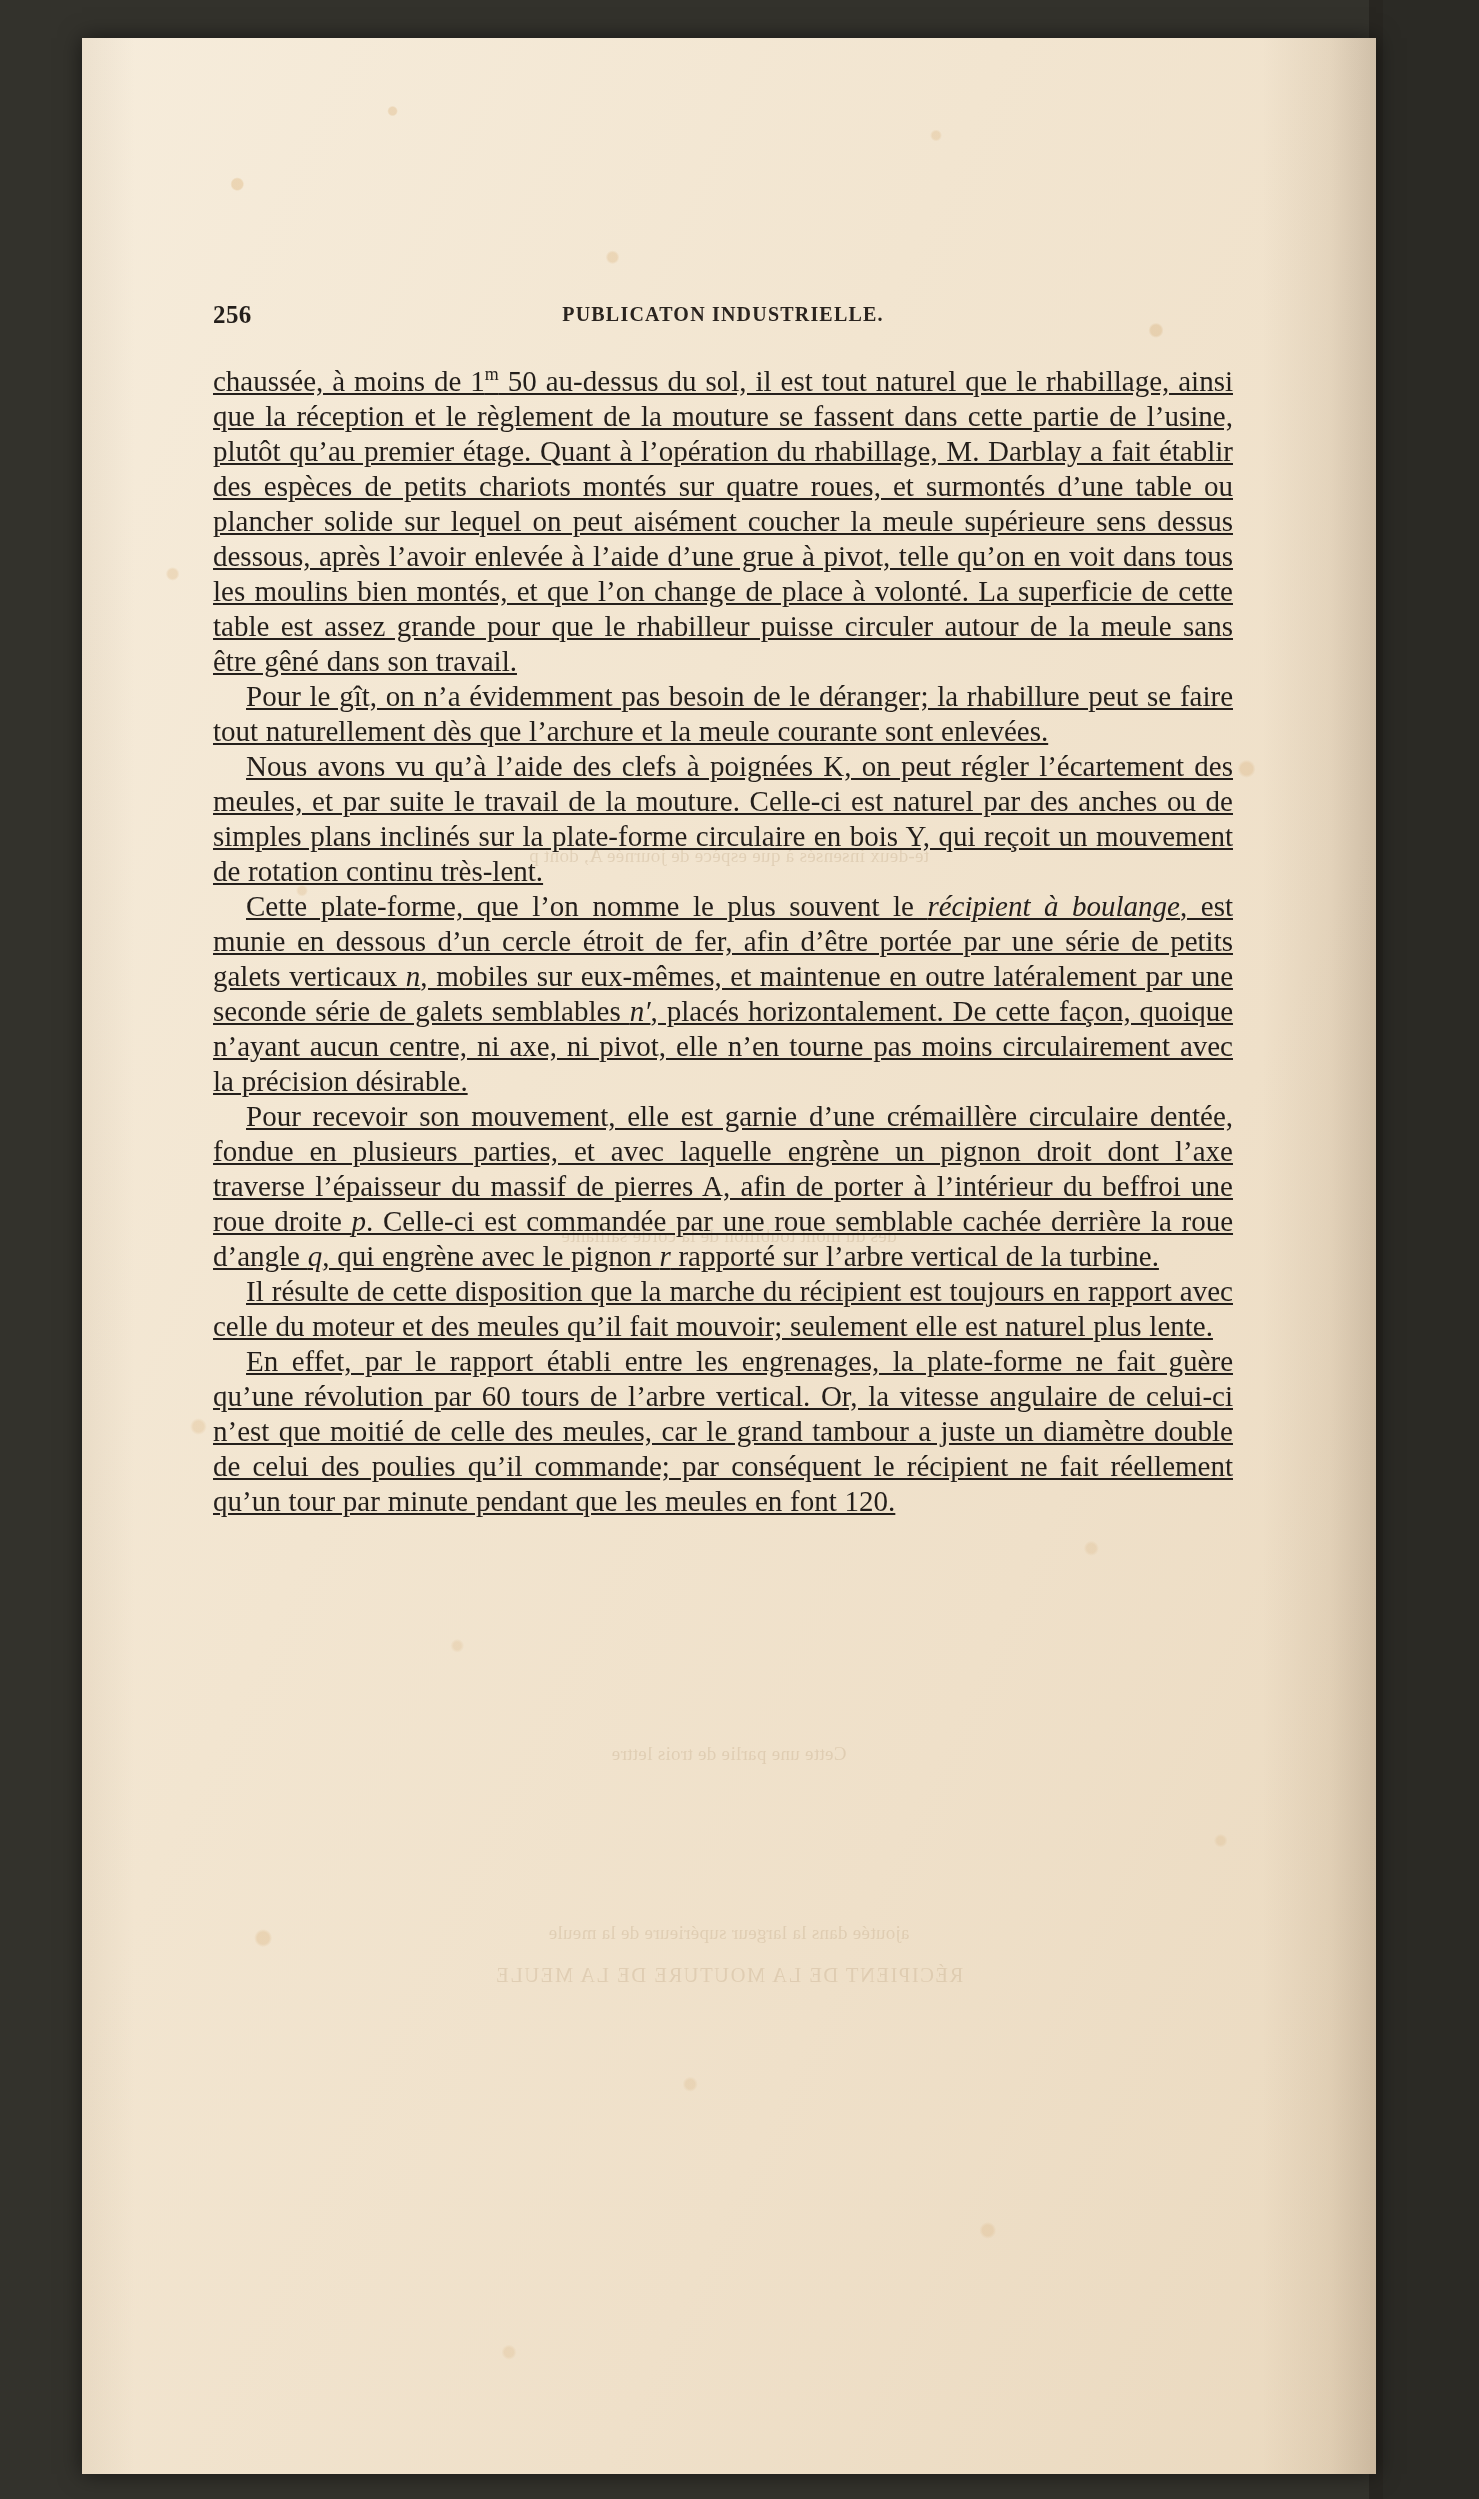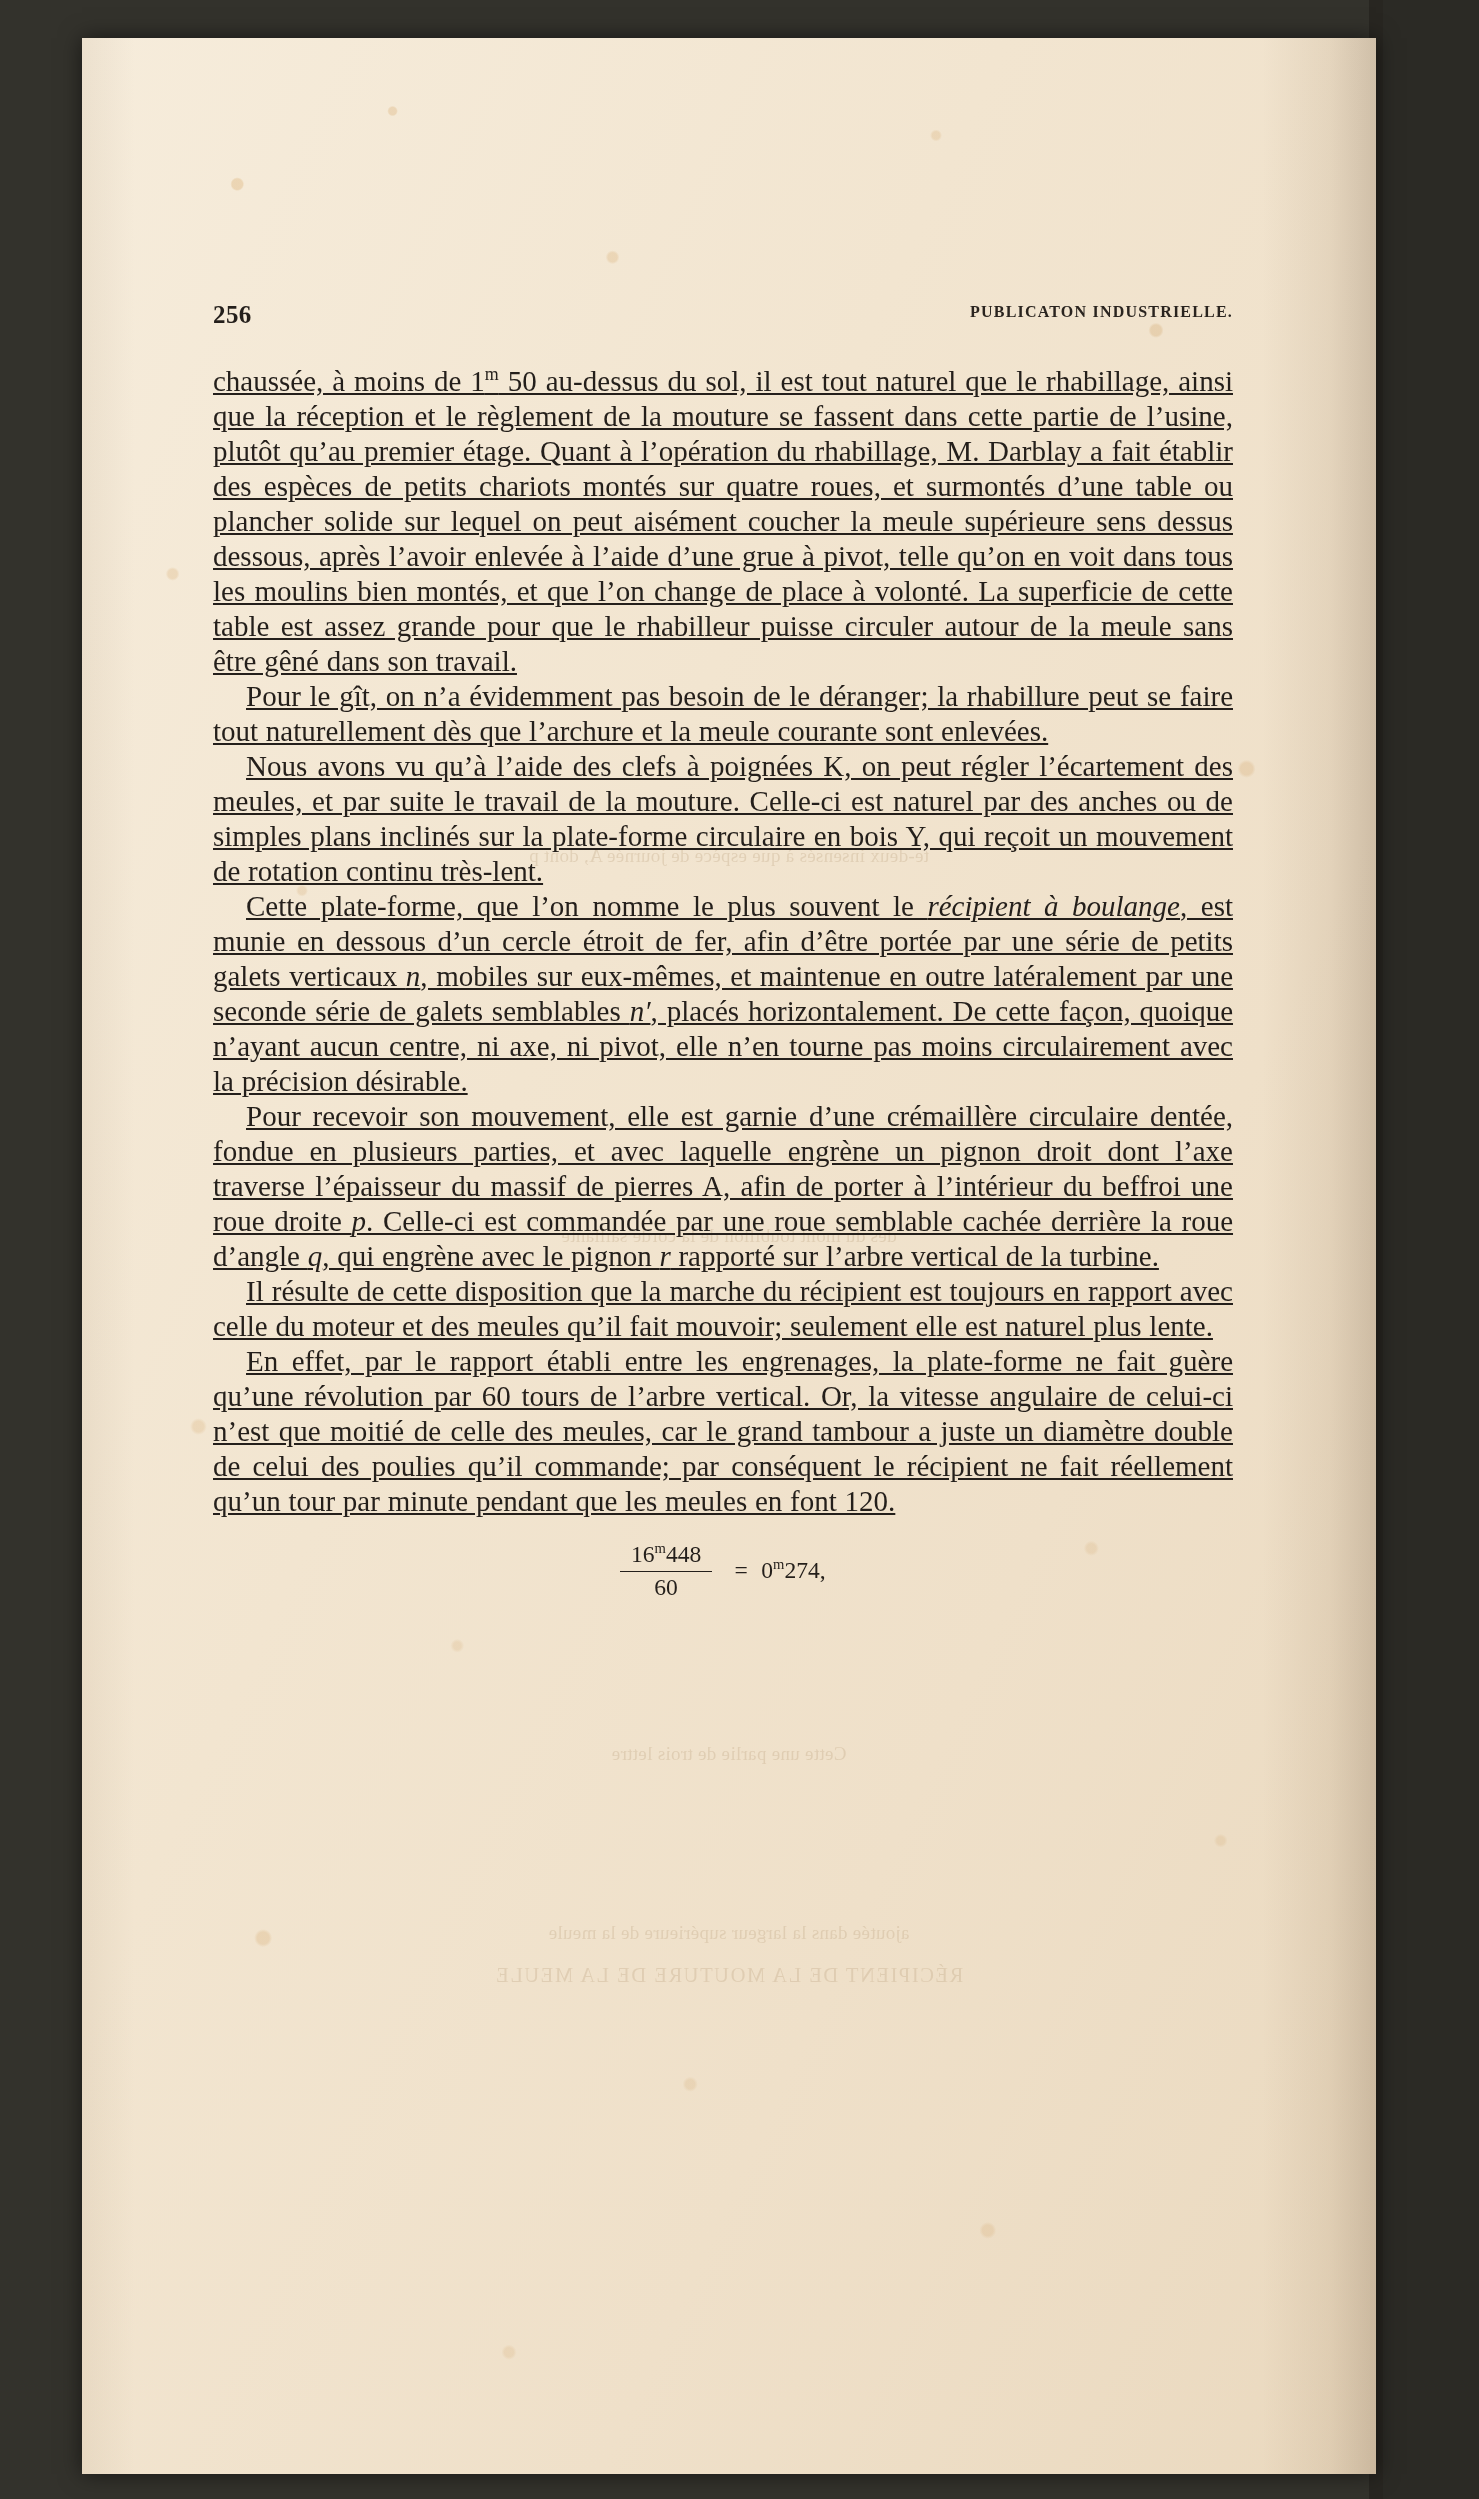--- a/index.html
+++ b/index.html
@@ -106,22 +106,22 @@
     font-size: 25px;
     font-weight: bold;
     letter-spacing: 0.4px;
     color: #241f1b;
   }
   .running-head {
     position: absolute;
     left: 0;
     right: 0;
     top: 1.5px;
-    text-align: right;
-    font-size: 16px;
+    text-align: center;
+    font-size: 20px;
     font-weight: bold;
     letter-spacing: 1.2px;
     color: #2a241f;
   }
 
   p.body {
     margin: 0;
     font-size: 29px;
     line-height: 35px;
     text-align: justify;
@@ -225,24 +225,16 @@
 
     <p class="body">Cette plate-forme, que l’on nomme le plus souvent le <i>récipient à boulange</i>, est munie en dessous d’un cercle étroit de fer, afin d’être portée par une série de petits galets verticaux <i>n</i>, mobiles sur eux-mêmes, et maintenue en outre latéralement par une seconde série de galets semblables <i>n′</i>, placés horizontalement. De cette façon, quoique n’ayant aucun centre, ni axe, ni pivot, elle n’en tourne pas moins circulairement avec la précision désirable.</p>
 
     <p class="body">Pour recevoir son mouvement, elle est garnie d’une crémaillère circulaire dentée, fondue en plusieurs parties, et avec laquelle engrène un pignon droit dont l’axe traverse l’épaisseur du massif de pierres A, afin de porter à l’intérieur du beffroi une roue droite <i>p</i>. Celle-ci est commandée par une roue semblable cachée derrière la roue d’angle <i>q</i>, qui engrène avec le pignon <i>r</i> rapporté sur l’arbre vertical de la turbine.</p>
 
     <p class="body">Il résulte de cette disposition que la marche du récipient est toujours en rapport avec celle du moteur et des meules qu’il fait mouvoir; seulement elle est naturel plus lente.</p>
 
     <p class="body">En effet, par le rapport établi entre les engrenages, la plate-forme ne fait guère qu’une révolution par 60 tours de l’arbre vertical. Or, la vitesse angulaire de celui-ci n’est que moitié de celle des meules, car le grand tambour a juste un diamètre double de celui des poulies qu’il commande; par conséquent le récipient ne fait réellement qu’un tour par minute pendant que les meules en font 120.</p>
 
 
-    <div class="formula">
-      <span class="frac">
-        <span class="num"><span>16</span><sup class="unit">m</sup><span>448</span></span>
-        <span class="den">60</span>
-      </span>
-      <span class="eq">=</span>
-      <span class="rhs"><span>0</span><sup class="unit">m</sup><span>274,</span></span>
-    </div>
 
   </div>
 </div>
 
 
 </body></html>

